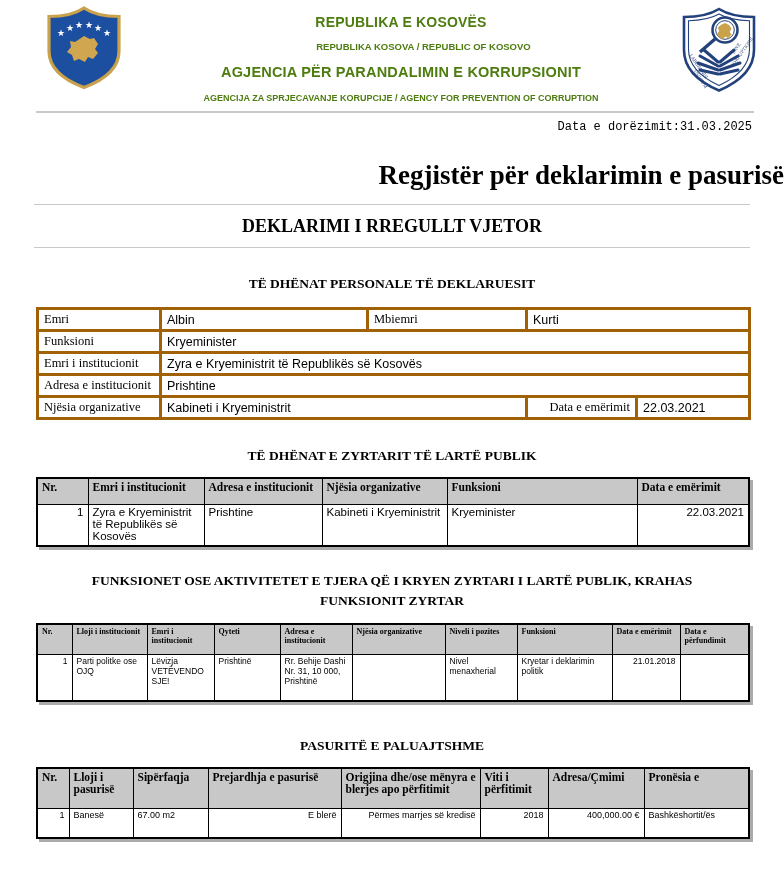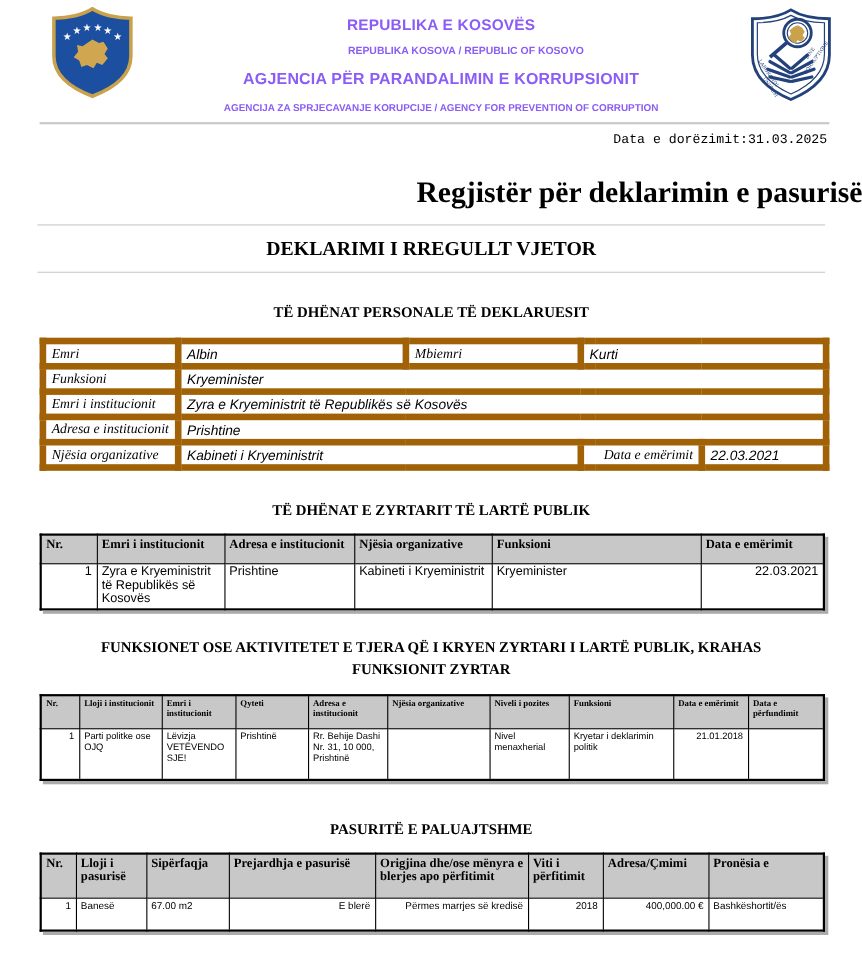--- a/index.html
+++ b/index.html
@@ -4,21 +4,21 @@
 <style>
   * { margin:0; padding:0; box-sizing:border-box; }
   html,body { background:#fff; }
   body { width:784px; font-family:"Liberation Serif", serif; color:#000; }
   .page { width:784px; height:871px; background:#fff; overflow:hidden; }
 
   
   .header { display:flex; align-items:flex-start; padding:6px 26px 0 46px; }
   .logo-left { width:76px; height:84px; flex:0 0 auto; }
   .logo-right { width:78px; height:88px; flex:0 0 auto; }
-  .header-center { flex:1; text-align:center; font-family:"Liberation Sans", sans-serif; color:#8b5cf6; font-weight:bold; padding-top:8px; }
+  .header-center { flex:1; text-align:center; font-family:"Liberation Sans", sans-serif; color:#4d7c0f; font-weight:bold; padding-top:8px; }
   .h-line1 { font-size:14px; letter-spacing:.2px; }
   .h-line2 { font-size:9.5px; margin-top:11px;margin-left:45px; }
   .h-line3 { font-size:14.5px; margin-top:12px; letter-spacing:.2px; }
   .h-line4 { font-size:9px;  margin-top:13px; }
 
   .rule-top { border:none; border-top:2px solid #C9C9C9; margin:8px 30px 0 36px; }
   .submit-date { text-align:right; font-family:Liberation Mono, monospace; font-size:12px; padding-right:32px; margin-top:7px; }
 
   .doc-title { text-align:right; font-size:27px; font-weight:bold; margin-top:26px; }
   .rule { border:none; border-top:1px solid #C9C9C9; margin:0 34px; }
@@ -29,21 +29,21 @@
   .sh-personal  { margin-top:28px; }
   .sh-official  { margin-top:28px; }
   .sh-functions { margin-top:24px; padding:0 50px; line-height:1.45; }
   .sh-immovable { margin-top:36px;text-align:center; }
   .sh-movable   { margin-top:42px; }
 
   table { border-collapse:collapse; table-layout:fixed; width:712px; margin-left:36px; }
 
   
   .t-plain { margin-top:15px; }
-  .t-plain td { border:6px solid #a16207; padding:1px 5px; height:22px; overflow:hidden; white-space:nowrap;font-style:italic; }
+  .t-plain td { border:3px solid #a16207; padding:1px 5px; height:22px; overflow:hidden; white-space:nowrap; }
   .t-plain .lbl { font-family:"Liberation Serif", serif; font-size:12.5px; }
   .t-plain .val { font-family:"Liberation Sans", sans-serif; font-size:12.5px; }
 
   
   .t-grid { border:2px solid #000; box-shadow:3px 3px 0 #ABABAB; margin-top:13px; }
   .t-grid th { background:#C8C8C8; border:1px solid #000; font-family:"Liberation Serif", serif;
                font-weight:bold; text-align:left; vertical-align:top; padding:2px 4px; }
   .t-grid td { border:1px solid #000; font-family:"Liberation Sans", sans-serif;
                vertical-align:top; padding:1px 4px; word-wrap:break-word; overflow-wrap:break-word; }
 

